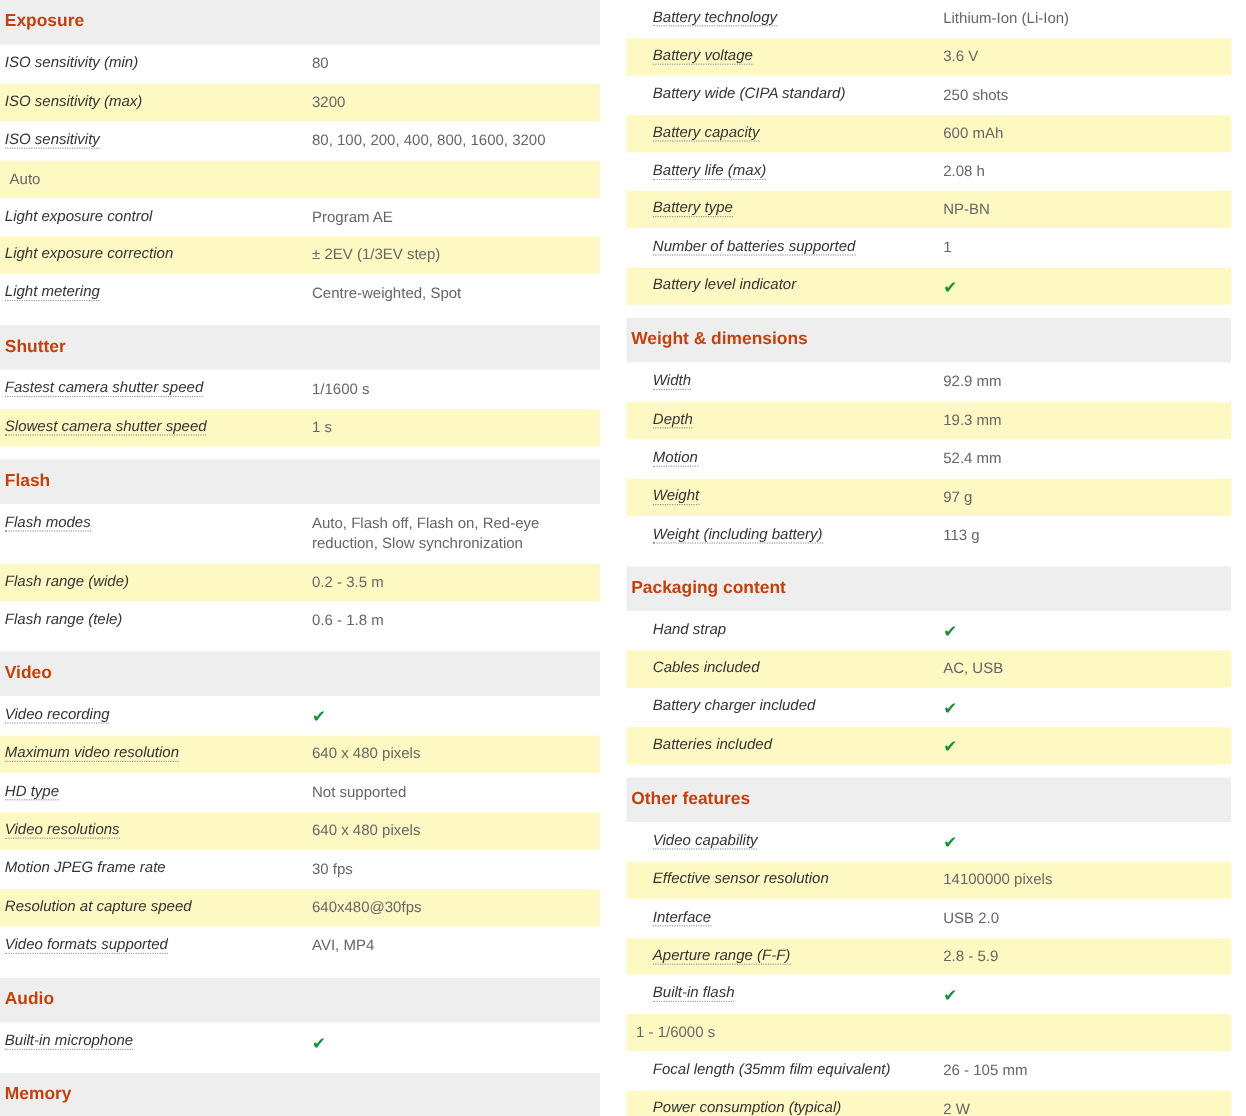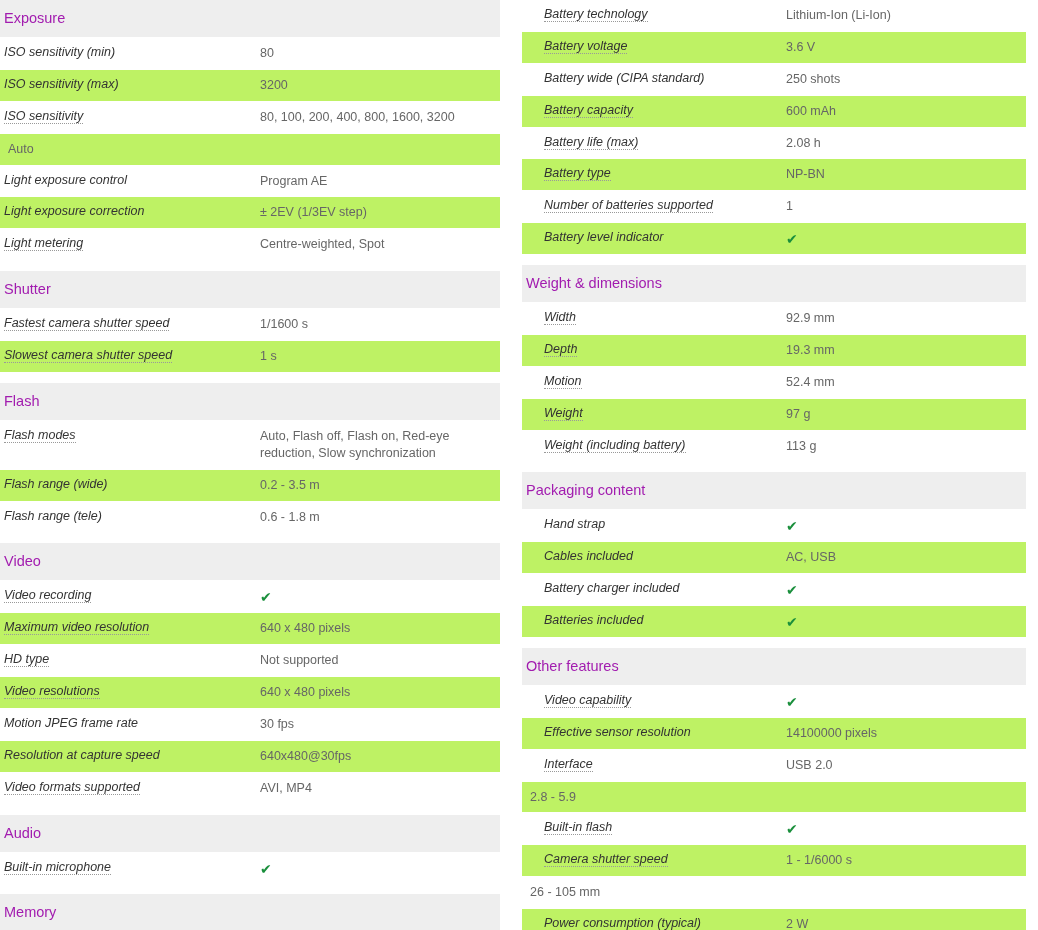--- a/index.html
+++ b/index.html
@@ -25,37 +25,37 @@
     width: 500px;
     flex: 0 0 500px;
   }
   .column.right {
     width: 504px;
     flex: 0 0 504px;
   }
   .section-title {
     background: #eeeeee;
     font-size: 14.5px;
-    color: #a21caf;
+    color: #c2410c;
     padding: 10px 12px 11px 4px;
     margin: 0;
-    font-weight: normal;
+    font-weight: bold;
     border-bottom: 1px solid #ffffff;
   }
   .column.right .section-title {
   }
   .spec-row {
     display: flex;
     align-items: stretch;
     font-size: 12.5px;
     min-height: 29px;
     border-bottom: 1px solid #ffffff;
   }
   .spec-row.alt {
-    background: #bef264;
+    background: #fef9c3;
   }
   .spec-row.plain {
     background: #ffffff;
   }
   .spec-label {
     flex: 0 0 252px;
     padding: 7px 8px 7px 4px;
     color: #333333;
     line-height: 1.2;
     font-style: italic;
@@ -261,31 +261,32 @@
       </div>
       <div class="spec-row alt">
         <div class="spec-label"><span>Effective sensor resolution</span></div>
         <div class="spec-value"><span>14100000 pixels</span></div>
       </div>
       <div class="spec-row plain">
         <div class="spec-label"><span class="dotted">Interface</span></div>
         <div class="spec-value"><span>USB 2.0</span></div>
       </div>
       <div class="spec-row alt">
+        <div class="spec-label"><span class="dotted">Aperture range (F-F)</span></div>
         <div class="spec-value"><span>2.8 - 5.9</span></div>
       </div>
       <div class="spec-row plain">
         <div class="spec-label"><span class="dotted">Built-in flash</span></div>
         <div class="spec-value"><span class="check">✔</span></div>
       </div>
       <div class="spec-row alt">
-        <div class="spec-label"><span class="dotted">Camera shutter speed</span></div>
         <div class="spec-value"><span>1 - 1/6000 s</span></div>
       </div>
       <div class="spec-row plain">
+        <div class="spec-label"><span>Focal length (35mm film equivalent)</span></div>
         <div class="spec-value"><span>26 - 105 mm</span></div>
       </div>
       <div class="spec-row alt">
         <div class="spec-label"><span class="dotted">Power consumption (typical)</span></div>
         <div class="spec-value"><span>2 W</span></div>
       </div>
     </div>
 </div>
 
 </body></html>

